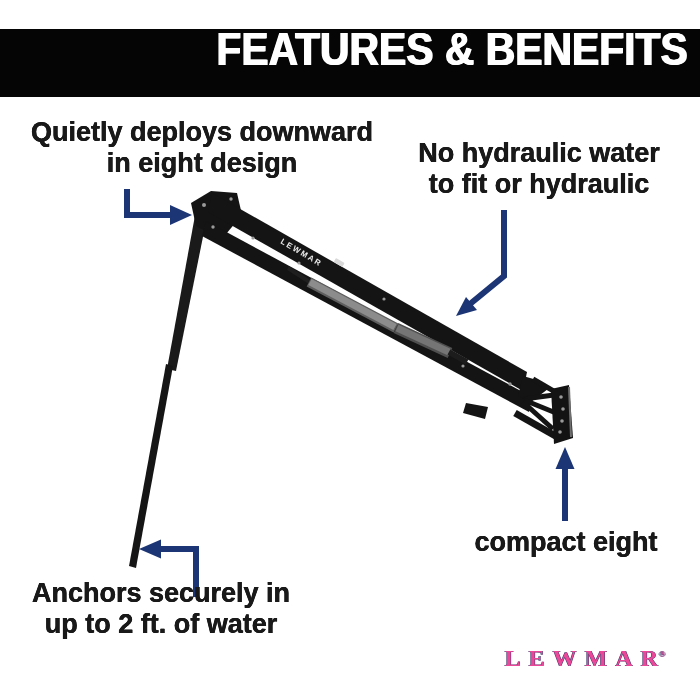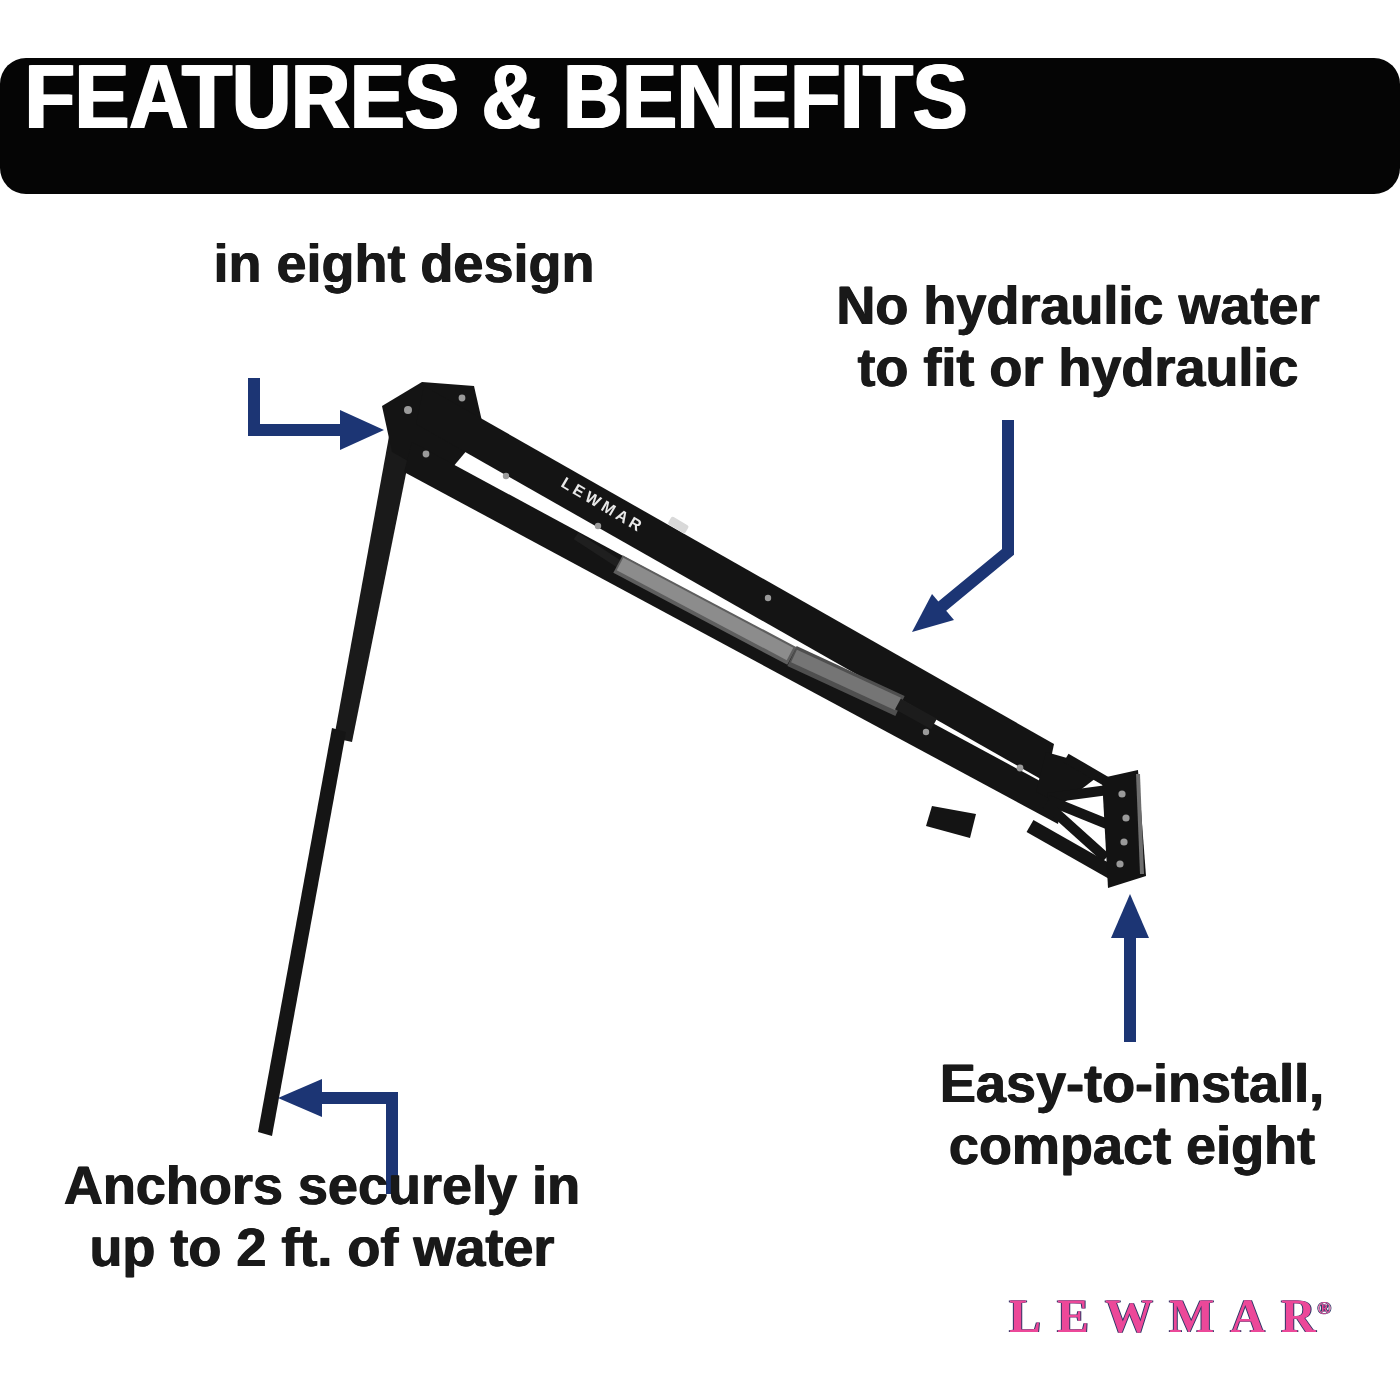--- a/index.html
+++ b/index.html
@@ -6,21 +6,21 @@
   body{
     width:700px;height:700px;position:relative;overflow:hidden;
     background:#ffffff;
     font-family:"Liberation Sans","DejaVu Sans",sans-serif;
   }
   .stage{position:absolute;left:0;top:0;width:700px;height:700px;}
 
   
   .header-bar{
     position:absolute;left:0;top:29px;width:700px;height:68px;
-    background:#050505;display:flex;justify-content:flex-start;align-items:flex-start;border-radius:13px;
+    background:#050505;display:flex;justify-content:flex-end;align-items:flex-start;
   }
   .header-title{
     color:#ffffff;font-size:43px;font-weight:bold;line-height:38px;
     letter-spacing:0px;margin-top:0;
     transform:scaleX(0.95) scaleY(1.06);transform-origin:center top;
     text-shadow:0.7px 0 #ffffff,-0.7px 0 #ffffff;
     white-space:nowrap;
   }
 
   
@@ -126,30 +126,30 @@
     </g>
 
     <g>
       <path d="M196,597 L196,549 L160,549" fill="none"></path>
       <polygon points="139,549 161,539.5 161,558.5" stroke="none"></polygon>
     </g>
   </g>
 </svg>
 
 <div class="callout" id="callout-deploy">
+  <div>Quietly deploys downward</div>
   <div>in eight design</div>
 </div>
 
 <div class="callout" id="callout-pumps">
   <div>No hydraulic water</div>
   <div>to fit or hydraulic</div>
 </div>
 
 <div class="callout" id="callout-install">
-  <div>Easy-to-install,</div>
   <div>compact eight</div>
 </div>
 
 <div class="callout" id="callout-anchors">
   <div>Anchors securely in</div>
   <div>up to 2 ft. of water</div>
 </div>
 
 <div class="brand"><span>LEWMAR</span><sup>®</sup></div>
 

